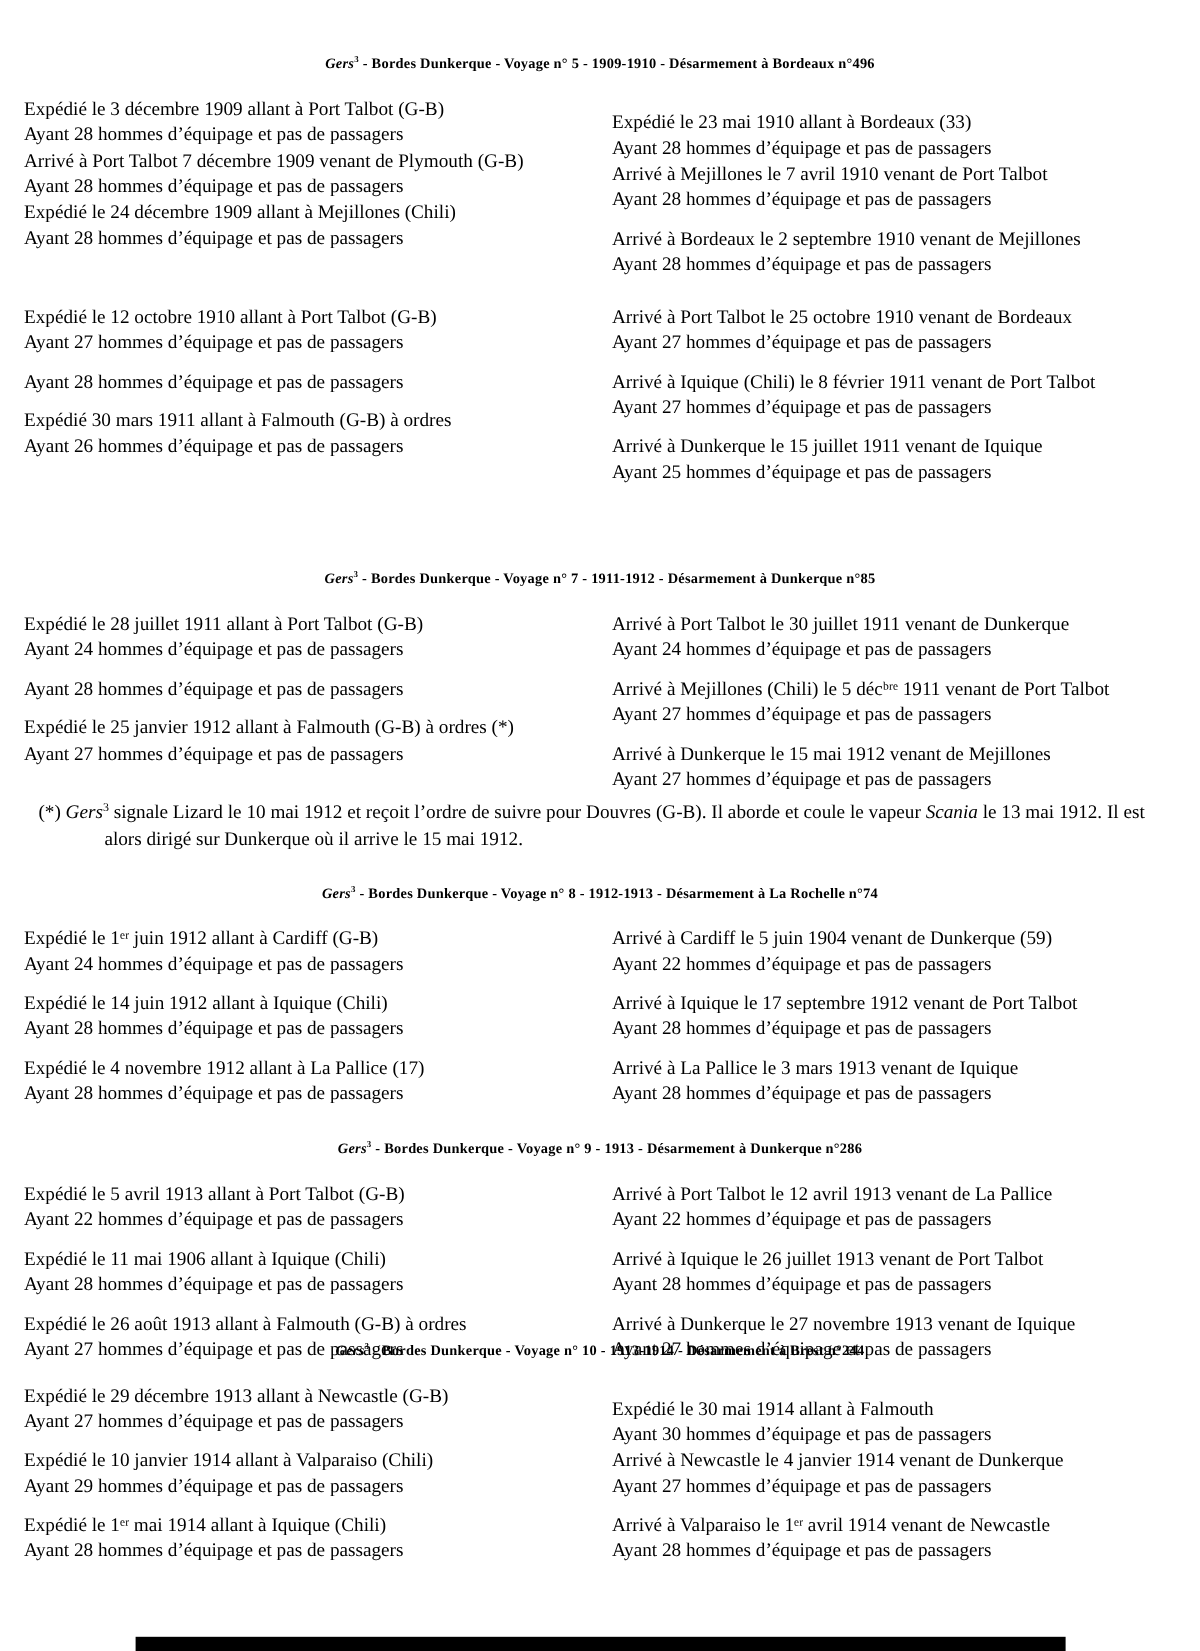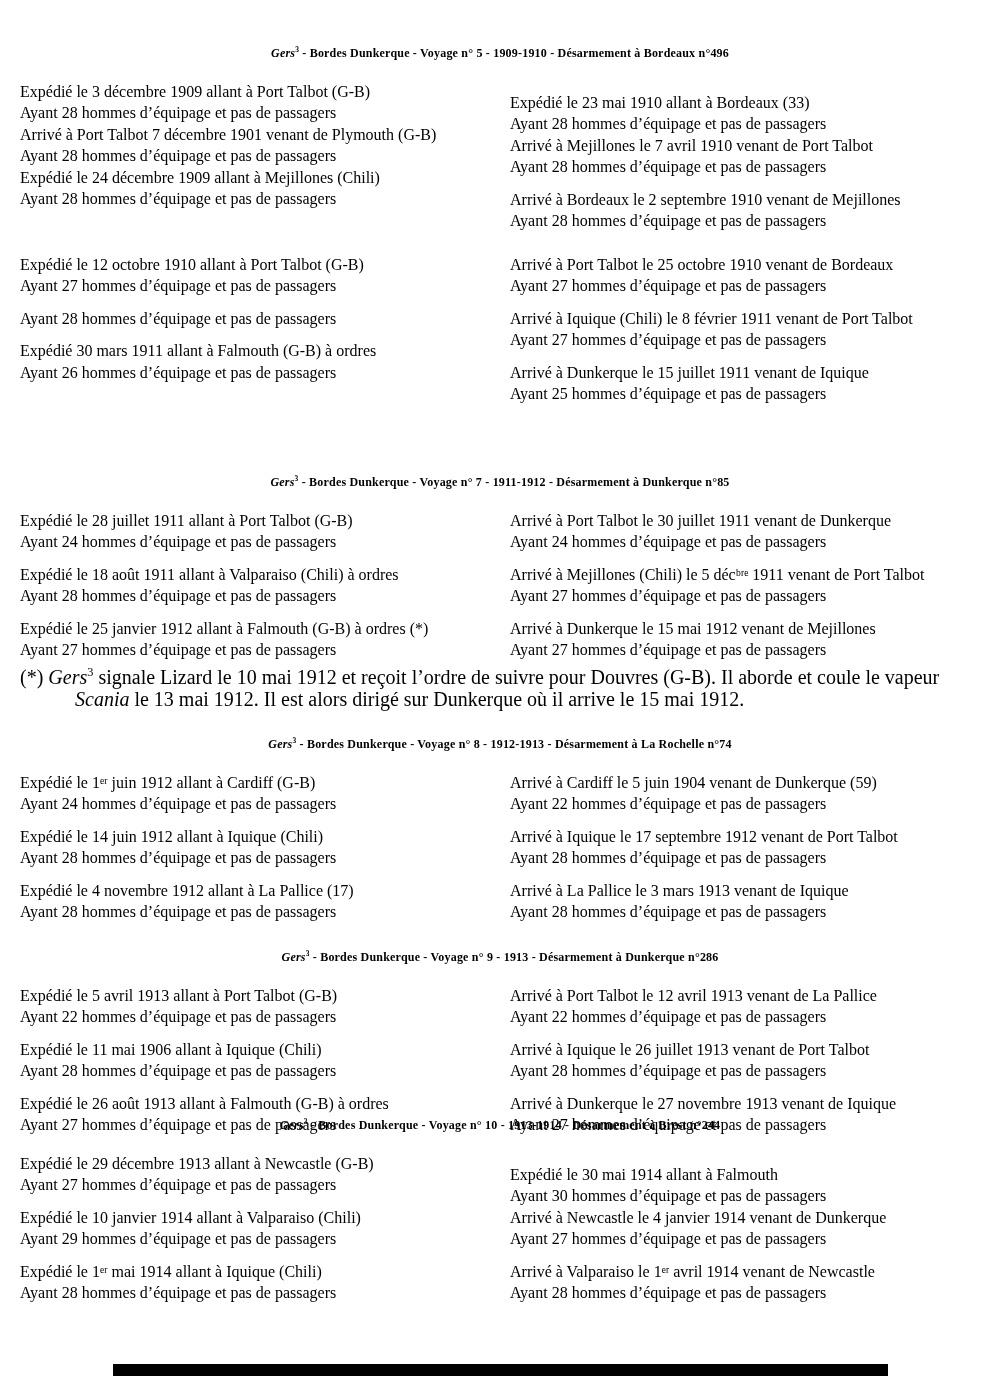--- a/index.html
+++ b/index.html
@@ -16,39 +16,39 @@
   .sup{vertical-align:super;font-size:0.62em;line-height:0;}
   .cols{display:flex;align-items:flex-start;padding:0 10px 0 20px;}
   .col{flex:0 0 auto;}
   .col.left{width:472px;}
   .col.right{width:488px;margin-left:18px;}
   .col.offset{margin-top:11px;}
   .para{margin:0 0 11px 0;}
   .para:last-child{margin-bottom:0;}
   .ln{font-size:16px;line-height:21.4px;white-space:nowrap;}
   .footnote{
-    margin:7px 12px 0 20px;font-size:20px;line-height:21.6px;
+    margin:7px 12px 0 32px;font-size:16px;line-height:21.6px;
     padding-left:55px;text-indent:-55px;
   }
   .footnote .ship,.footnote .vessel{font-style:italic;}
   .scan-bar{position:absolute;left:113px;top:1364px;width:775px;height:12px;background:#000000;}
 </style>
 </head>
 <body>
 
 <div class="page">
 
   <section class="voyage" style="top:40px">
     <h2 class="vtitle"><span class="ship">Gers</span><span class="sup">3</span><span> - Bordes Dunkerque - Voyage n° 5 - 1909-1910 - Désarmement à Bordeaux n°496</span></h2>
     <div class="cols">
       <div class="col left">
         <div class="para">
           <div class="ln">Expédié le 3 décembre 1909 allant à Port Talbot (G-B)</div>
           <div class="ln">Ayant 28 hommes d’équipage et pas de passagers</div>
-          <div class="ln">Arrivé à Port Talbot 7 décembre 1901 venant de Plymouth (G-B)</div>
+          <div class="ln">Arrivé à Port Talbot 7 décembre 1909 venant de Plymouth (G-B)</div>
           <div class="ln">Ayant 28 hommes d’équipage et pas de passagers</div>
           <div class="ln">Expédié le 24 décembre 1909 allant à Mejillones (Chili)</div>
           <div class="ln">Ayant 28 hommes d’équipage et pas de passagers</div>
         </div>
       </div>
       <div class="col right offset">
         <div class="para">
           <div class="ln">Expédié le 23 mai 1910 allant à Bordeaux (33)</div>
           <div class="ln">Ayant 28 hommes d’équipage et pas de passagers</div>
           <div class="ln">Arrivé à Mejillones le 7 avril 1910 venant de Port Talbot</div>
@@ -96,21 +96,20 @@
 
   <section class="voyage" style="top:469px">
     <h2 class="vtitle"><span class="ship">Gers</span><span class="sup">3</span><span> - Bordes Dunkerque - Voyage n° 7 - 1911-1912 - Désarmement à Dunkerque n°85</span></h2>
     <div class="cols">
       <div class="col left">
         <div class="para">
           <div class="ln">Expédié le 28 juillet 1911 allant à Port Talbot (G-B)</div>
           <div class="ln">Ayant 24 hommes d’équipage et pas de passagers</div>
         </div>
         <div class="para">
-          <div class="ln">Expédié le 18 août 1911 allant à Valparaiso (Chili) à ordres</div>
           <div class="ln">Ayant 28 hommes d’équipage et pas de passagers</div>
         </div>
         <div class="para">
           <div class="ln">Expédié le 25 janvier 1912 allant à Falmouth (G-B) à ordres (*)</div>
           <div class="ln">Ayant 27 hommes d’équipage et pas de passagers</div>
         </div>
       </div>
       <div class="col right">
         <div class="para">
           <div class="ln">Arrivé à Port Talbot le 30 juillet 1911 venant de Dunkerque</div>

